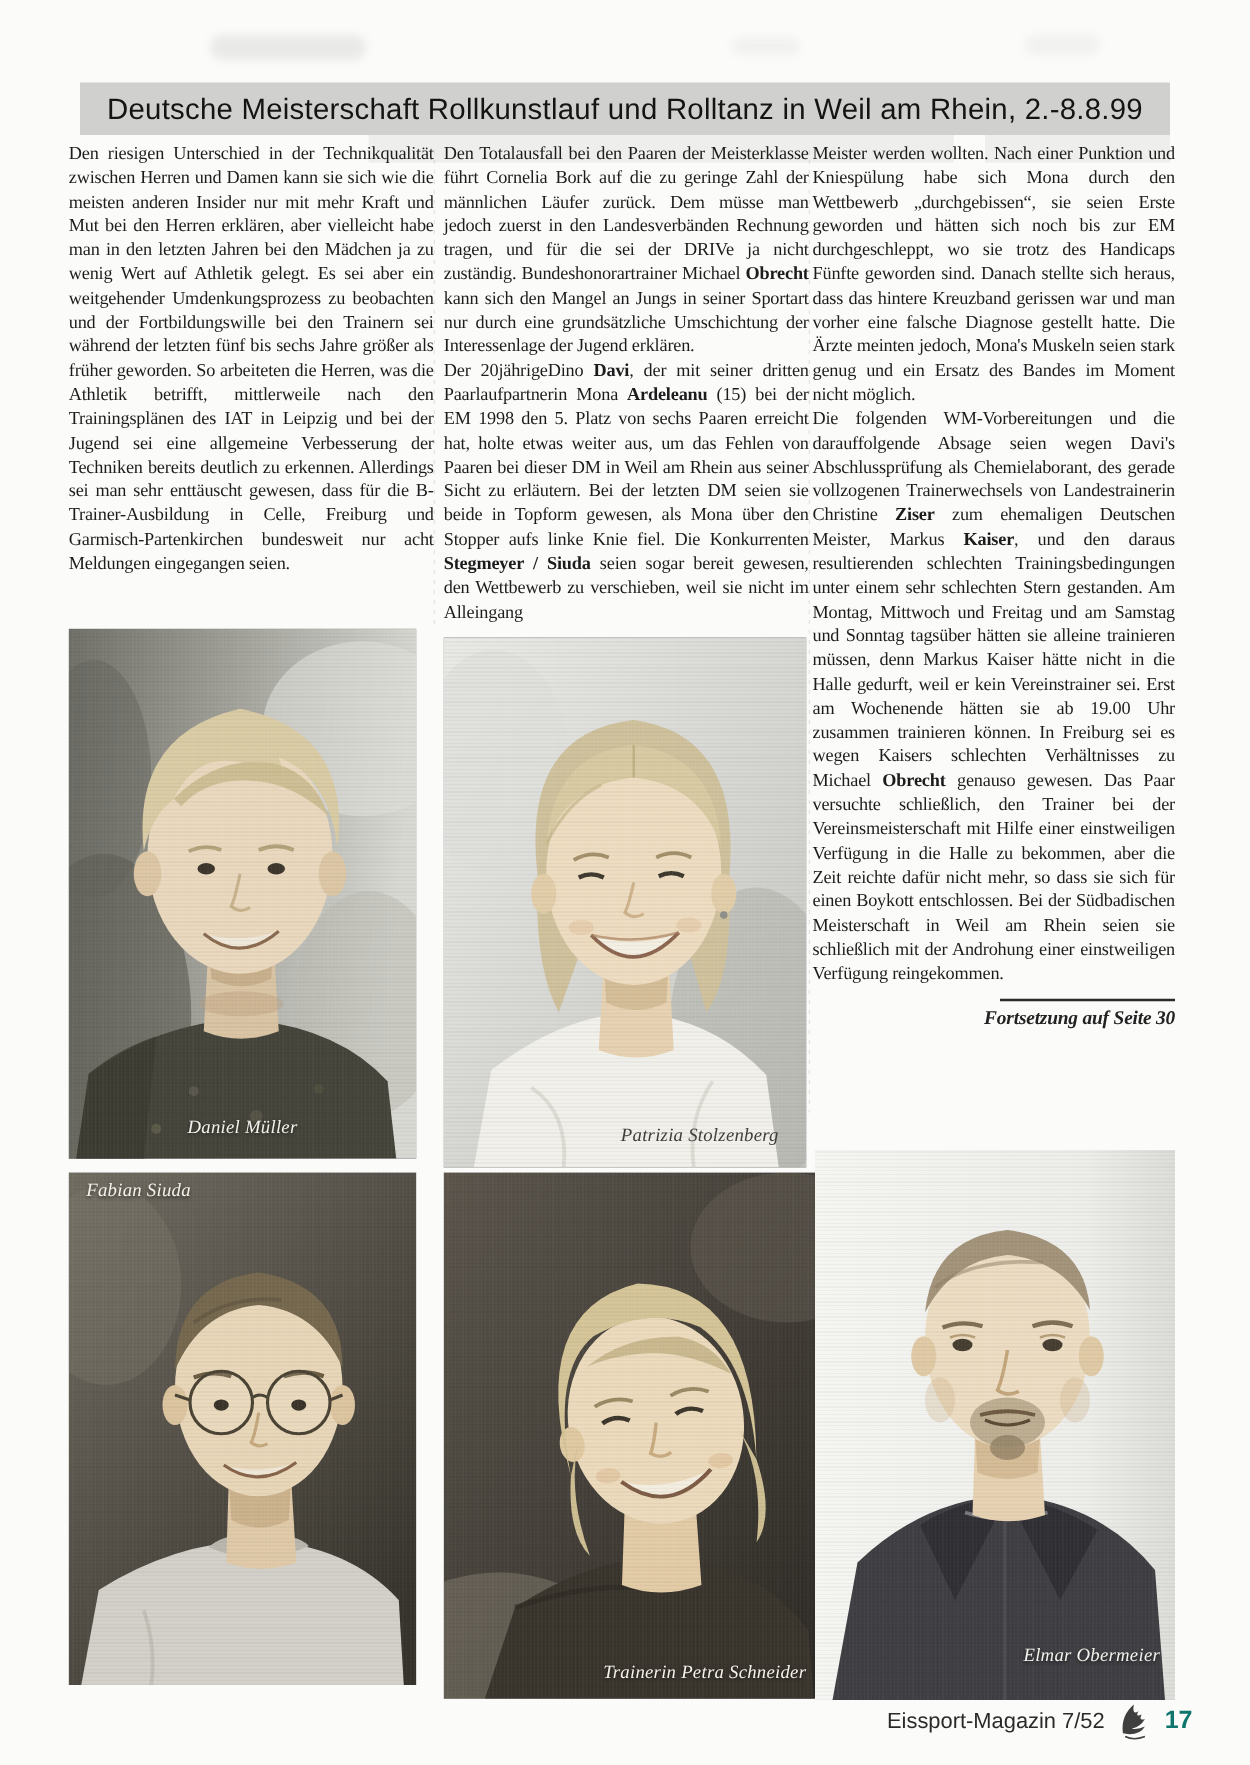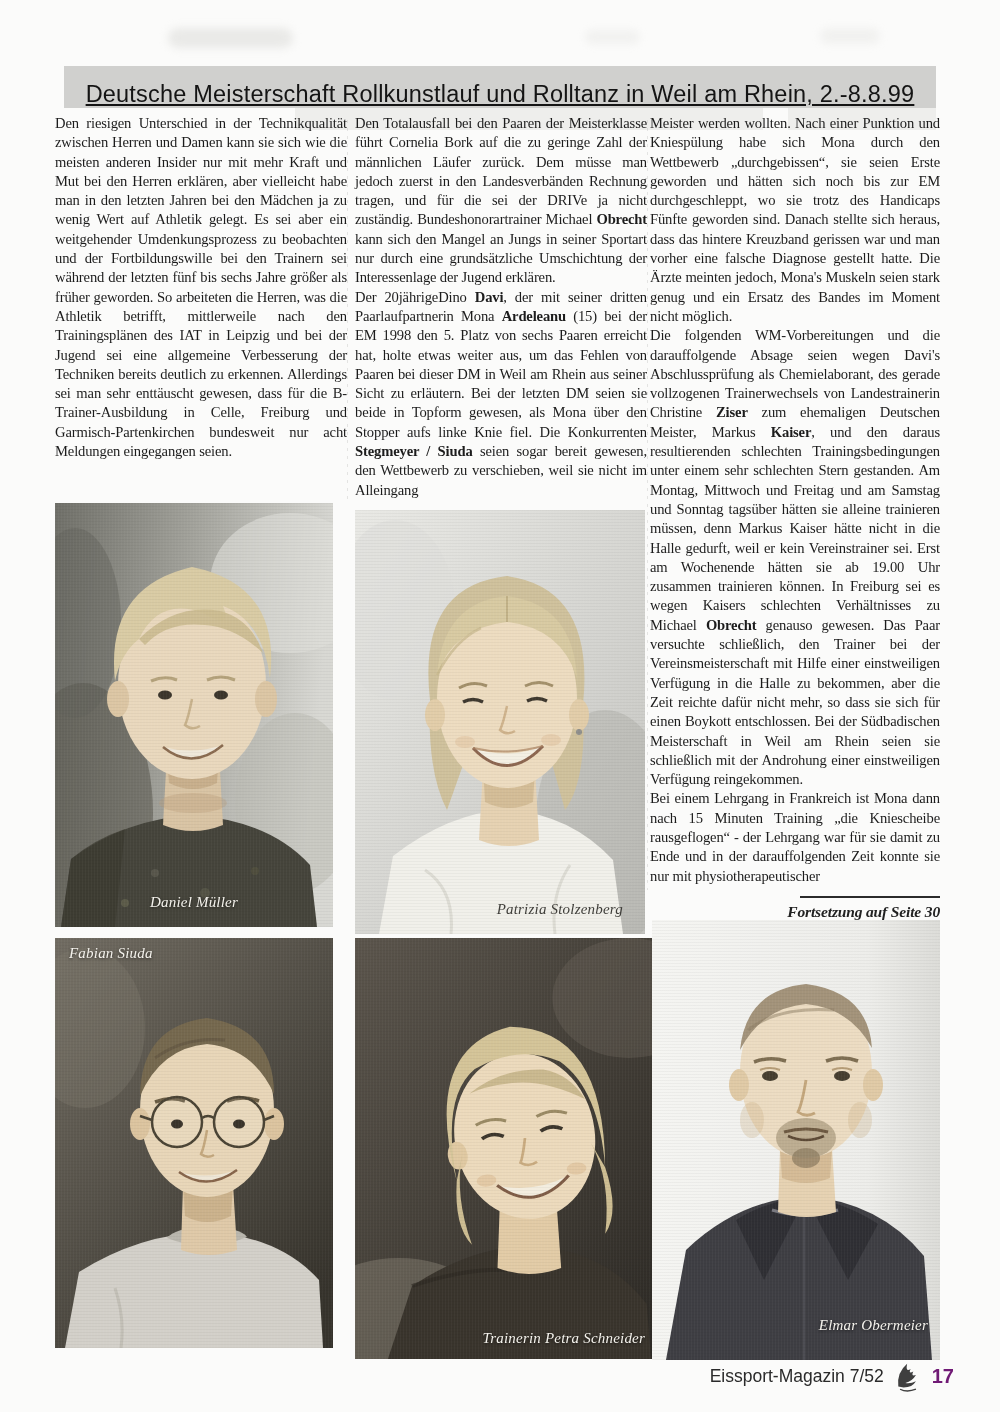--- a/index.html
+++ b/index.html
@@ -10,23 +10,23 @@
     font-family:"Liberation Serif",serif;color:#1b1b1b;
   }
   
   .smudge{position:absolute;background:#d8d8d5;border-radius:10px;filter:blur(4px);}
   .understrip{position:absolute;height:22px;background:#ebebe9;opacity:.8;}
   .vsep{position:absolute;width:1px;opacity:.35;
     background:repeating-linear-gradient(180deg,#b9b9b6 0 3px,transparent 3px 8px);}
   
   .headline-bar{
     position:absolute;left:64px;top:66px;width:872px;height:42px;
-    background:#d0d0ce;display:flex;align-items:flex-end;justify-content:center;
+    background:#d0d0ce;display:flex;align-items:center;justify-content:center;
     font-family:"Liberation Sans",sans-serif;font-size:23.5px;color:#141414;
-    letter-spacing:.2px;white-space:nowrap;text-decoration:underline;
+    letter-spacing:.2px;white-space:nowrap;
   }
   
   .col{
     position:absolute;width:292px;font-size:14.6px;line-height:19.3px;
     letter-spacing:-0.15px;text-align:justify;color:#1c1c1c;
   }
   .col p{margin:0;text-align:justify;hyphens:auto;-webkit-hyphens:auto;}
   .col b{font-weight:bold;}
   .fortsetzung{margin-top:10px;text-align:right;font-size:15.5px;}
   .fort-rule{width:140px;border-top:2px solid #2b2b2b;margin:0 0 4px auto;}
@@ -39,21 +39,21 @@
       repeating-linear-gradient(0deg,rgba(0,0,0,.035) 0 1px,transparent 1px 3px),
       repeating-linear-gradient(90deg,rgba(255,255,255,.03) 0 1px,transparent 1px 3px);}
   .cap{position:absolute;font-style:italic;font-size:15px;letter-spacing:.2px;z-index:2;}
   .cap-light{color:#f4f2ec;text-shadow:0 1px 3px rgba(0,0,0,.55);}
   .cap-dark{color:#3f3e3a;}
   
   .footer{
     position:absolute;top:1360px;right:46px;display:flex;align-items:center;gap:9px;
     font-family:"Liberation Sans",sans-serif;font-size:17.5px;color:#2a2a2a;
   }
-  .footer .pagenum{font-size:20px;font-weight:bold;color:#701a75;}
+  .footer .pagenum{font-size:20px;font-weight:bold;color:#0f766e;}
   .footer svg{display:block;}
 </style>
 </head>
 <body>
 
 <div id="page">
 
   <div class="smudge" style="left:168px;top:28px;width:125px;height:20px;opacity:.5;"></div>
   <div class="smudge" style="left:585px;top:30px;width:55px;height:14px;opacity:.28;"></div>
   <div class="smudge" style="left:820px;top:28px;width:60px;height:16px;opacity:.28;"></div>
@@ -72,21 +72,20 @@
 
   <div class="col" style="left:355px;top:114px;" lang="de">
       <p><span>Den Totalausfall bei den Paaren der Meisterklasse führt Cornelia Bork auf die zu geringe Zahl der männlichen Läufer zurück. Dem müsse man jedoch zuerst in den Landesverbänden Rechnung tragen, und für die sei der DRIVe ja nicht zuständig. Bundeshonorartrainer Michael </span><b>Obrecht</b><span> kann sich den Mangel an Jungs in seiner Sportart nur durch eine grundsätzliche Umschichtung der Interessenlage der Jugend erklären.</span></p>
       <p><span>Der 20jährigeDino </span><b>Davi</b><span>, der mit seiner dritten Paarlaufpartnerin Mona </span><b>Ardeleanu</b><span> (15) bei der EM 1998 den 5. Platz von sechs Paaren erreicht hat, holte etwas weiter aus, um das Fehlen von Paaren bei dieser DM in Weil am Rhein aus seiner Sicht zu erläutern. Bei der letzten DM seien sie beide in Topform gewesen, als Mona über den Stopper aufs linke Knie fiel. Die Konkurrenten </span><b>Stegmeyer / Siuda</b><span> seien sogar bereit gewesen, den Wettbewerb zu verschieben, weil sie nicht im Alleingang</span></p>
     </div>
 
   <div class="col" style="left:650px;top:114px;width:290px;" lang="de">
     <div>
         <p><span>Meister werden wollten. Nach einer Punktion und Kniespülung habe sich Mona durch den Wettbewerb „durchgebissen“, sie seien Erste geworden und hätten sich noch bis zur EM durchgeschleppt, wo sie trotz des Handicaps Fünfte geworden sind. Danach stellte sich heraus, dass das hintere Kreuzband gerissen war und man vorher eine falsche Diagnose gestellt hatte. Die Ärzte meinten jedoch, Mona's Muskeln seien stark genug und ein Ersatz des Bandes im Moment nicht möglich.</span></p>
         <p><span>Die folgenden WM-Vorbereitungen und die darauffolgende Absage seien wegen Davi's Abschlussprüfung als Chemielaborant, des gerade vollzogenen Trainerwechsels von Landestrainerin Christine </span><b>Ziser</b><span> zum ehemaligen Deutschen Meister, Markus </span><b>Kaiser</b><span>, und den daraus resultierenden schlechten Trainingsbedingungen unter einem sehr schlechten Stern gestanden. Am Montag, Mittwoch und Freitag und am Samstag und Sonntag tagsüber hätten sie alleine trainieren müssen, denn Markus Kaiser hätte nicht in die Halle gedurft, weil er kein Vereinstrainer sei. Erst am Wochenende hätten sie ab 19.00 Uhr zusammen trainieren können. In Freiburg sei es wegen Kaisers schlechten Verhältnisses zu Michael </span><b>Obrecht</b><span> genauso gewesen. Das Paar versuchte schließlich, den Trainer bei der Vereinsmeisterschaft mit Hilfe einer einstweiligen Verfügung in die Halle zu bekommen, aber die Zeit reichte dafür nicht mehr, so dass sie sich für einen Boykott entschlossen. Bei der Südbadischen Meisterschaft in Weil am Rhein seien sie schließlich mit der Androhung einer einstweiligen Verfügung reingekommen.</span></p>
-        <p><span>Bei einem Lehrgang in Frankreich ist Mona dann nach 15 Minuten Training „die Kniescheibe rausgeflogen“ - der Lehrgang war für sie damit zu Ende und in der darauffolgenden Zeit konnte sie nur mit physiotherapeutischer</span></p>
       </div>
     <div class="fortsetzung">
       <div class="fort-rule"></div>
       <span>Fortsetzung auf Seite 30</span>
     </div>
   </div>
 
   <figure class="photo" style="left:55px;top:503px;width:278px;height:424px;">
     <svg viewBox="0 0 278 424" preserveAspectRatio="none">
       <defs>

